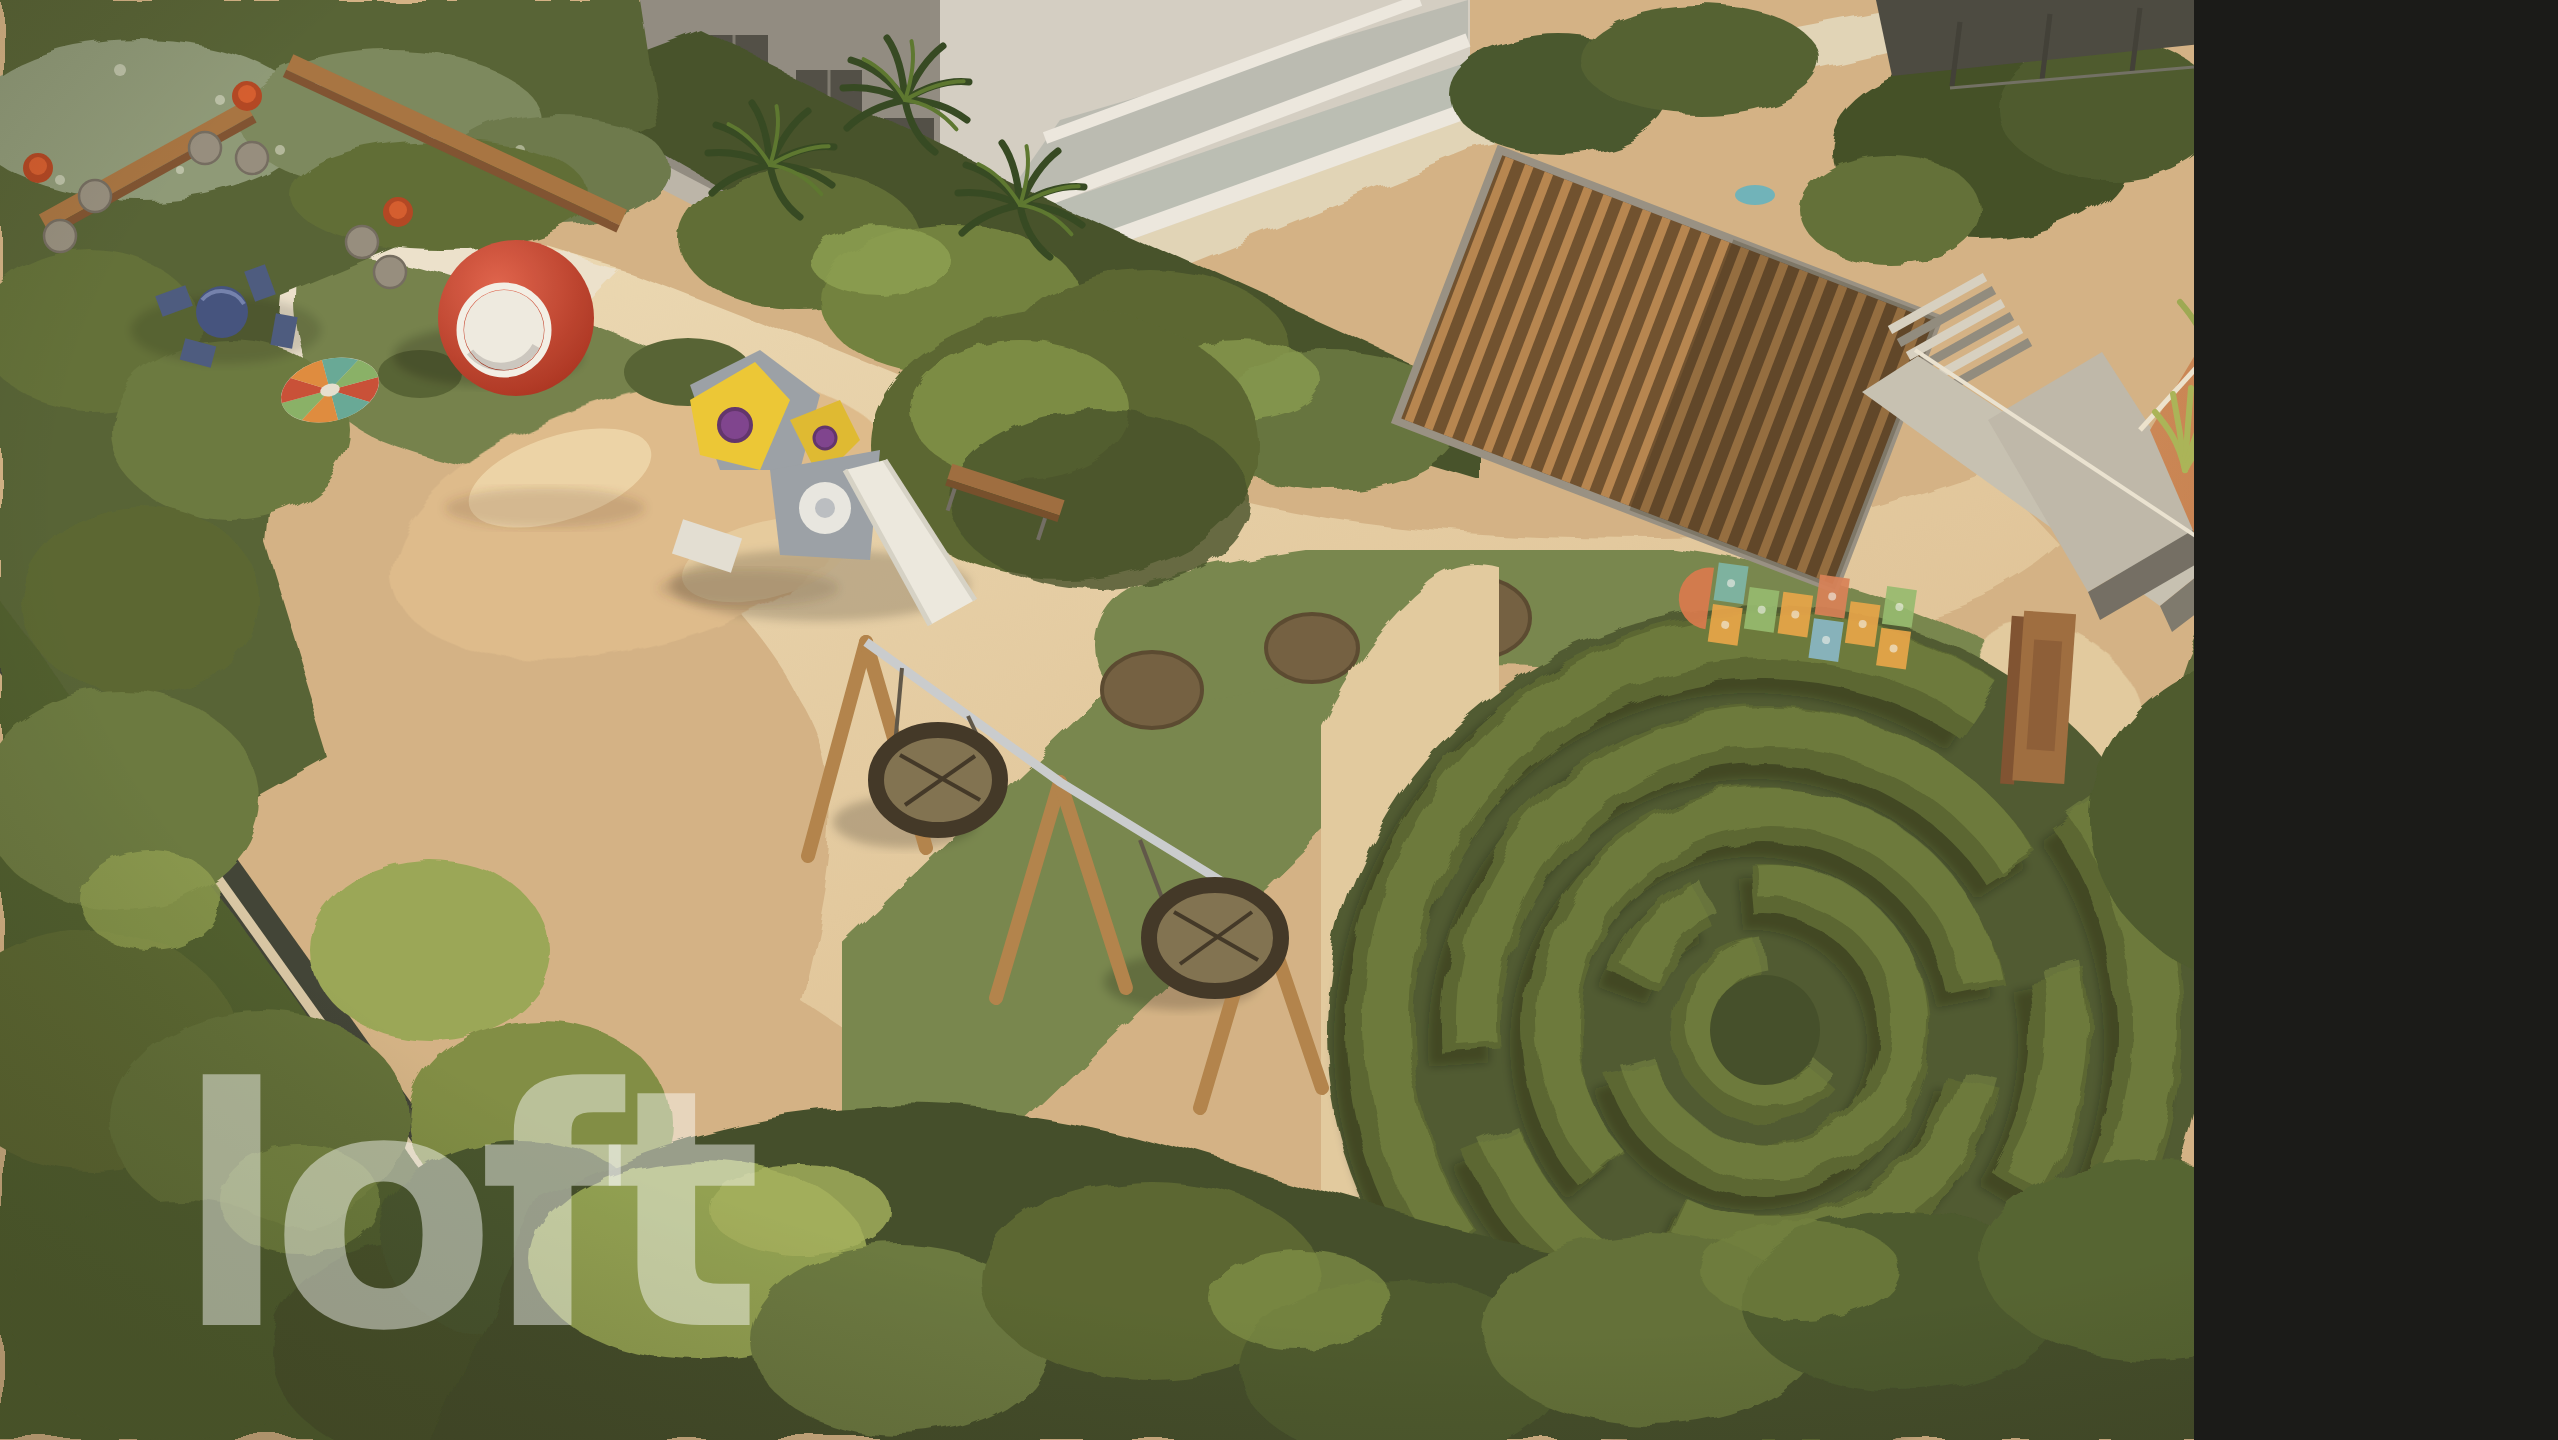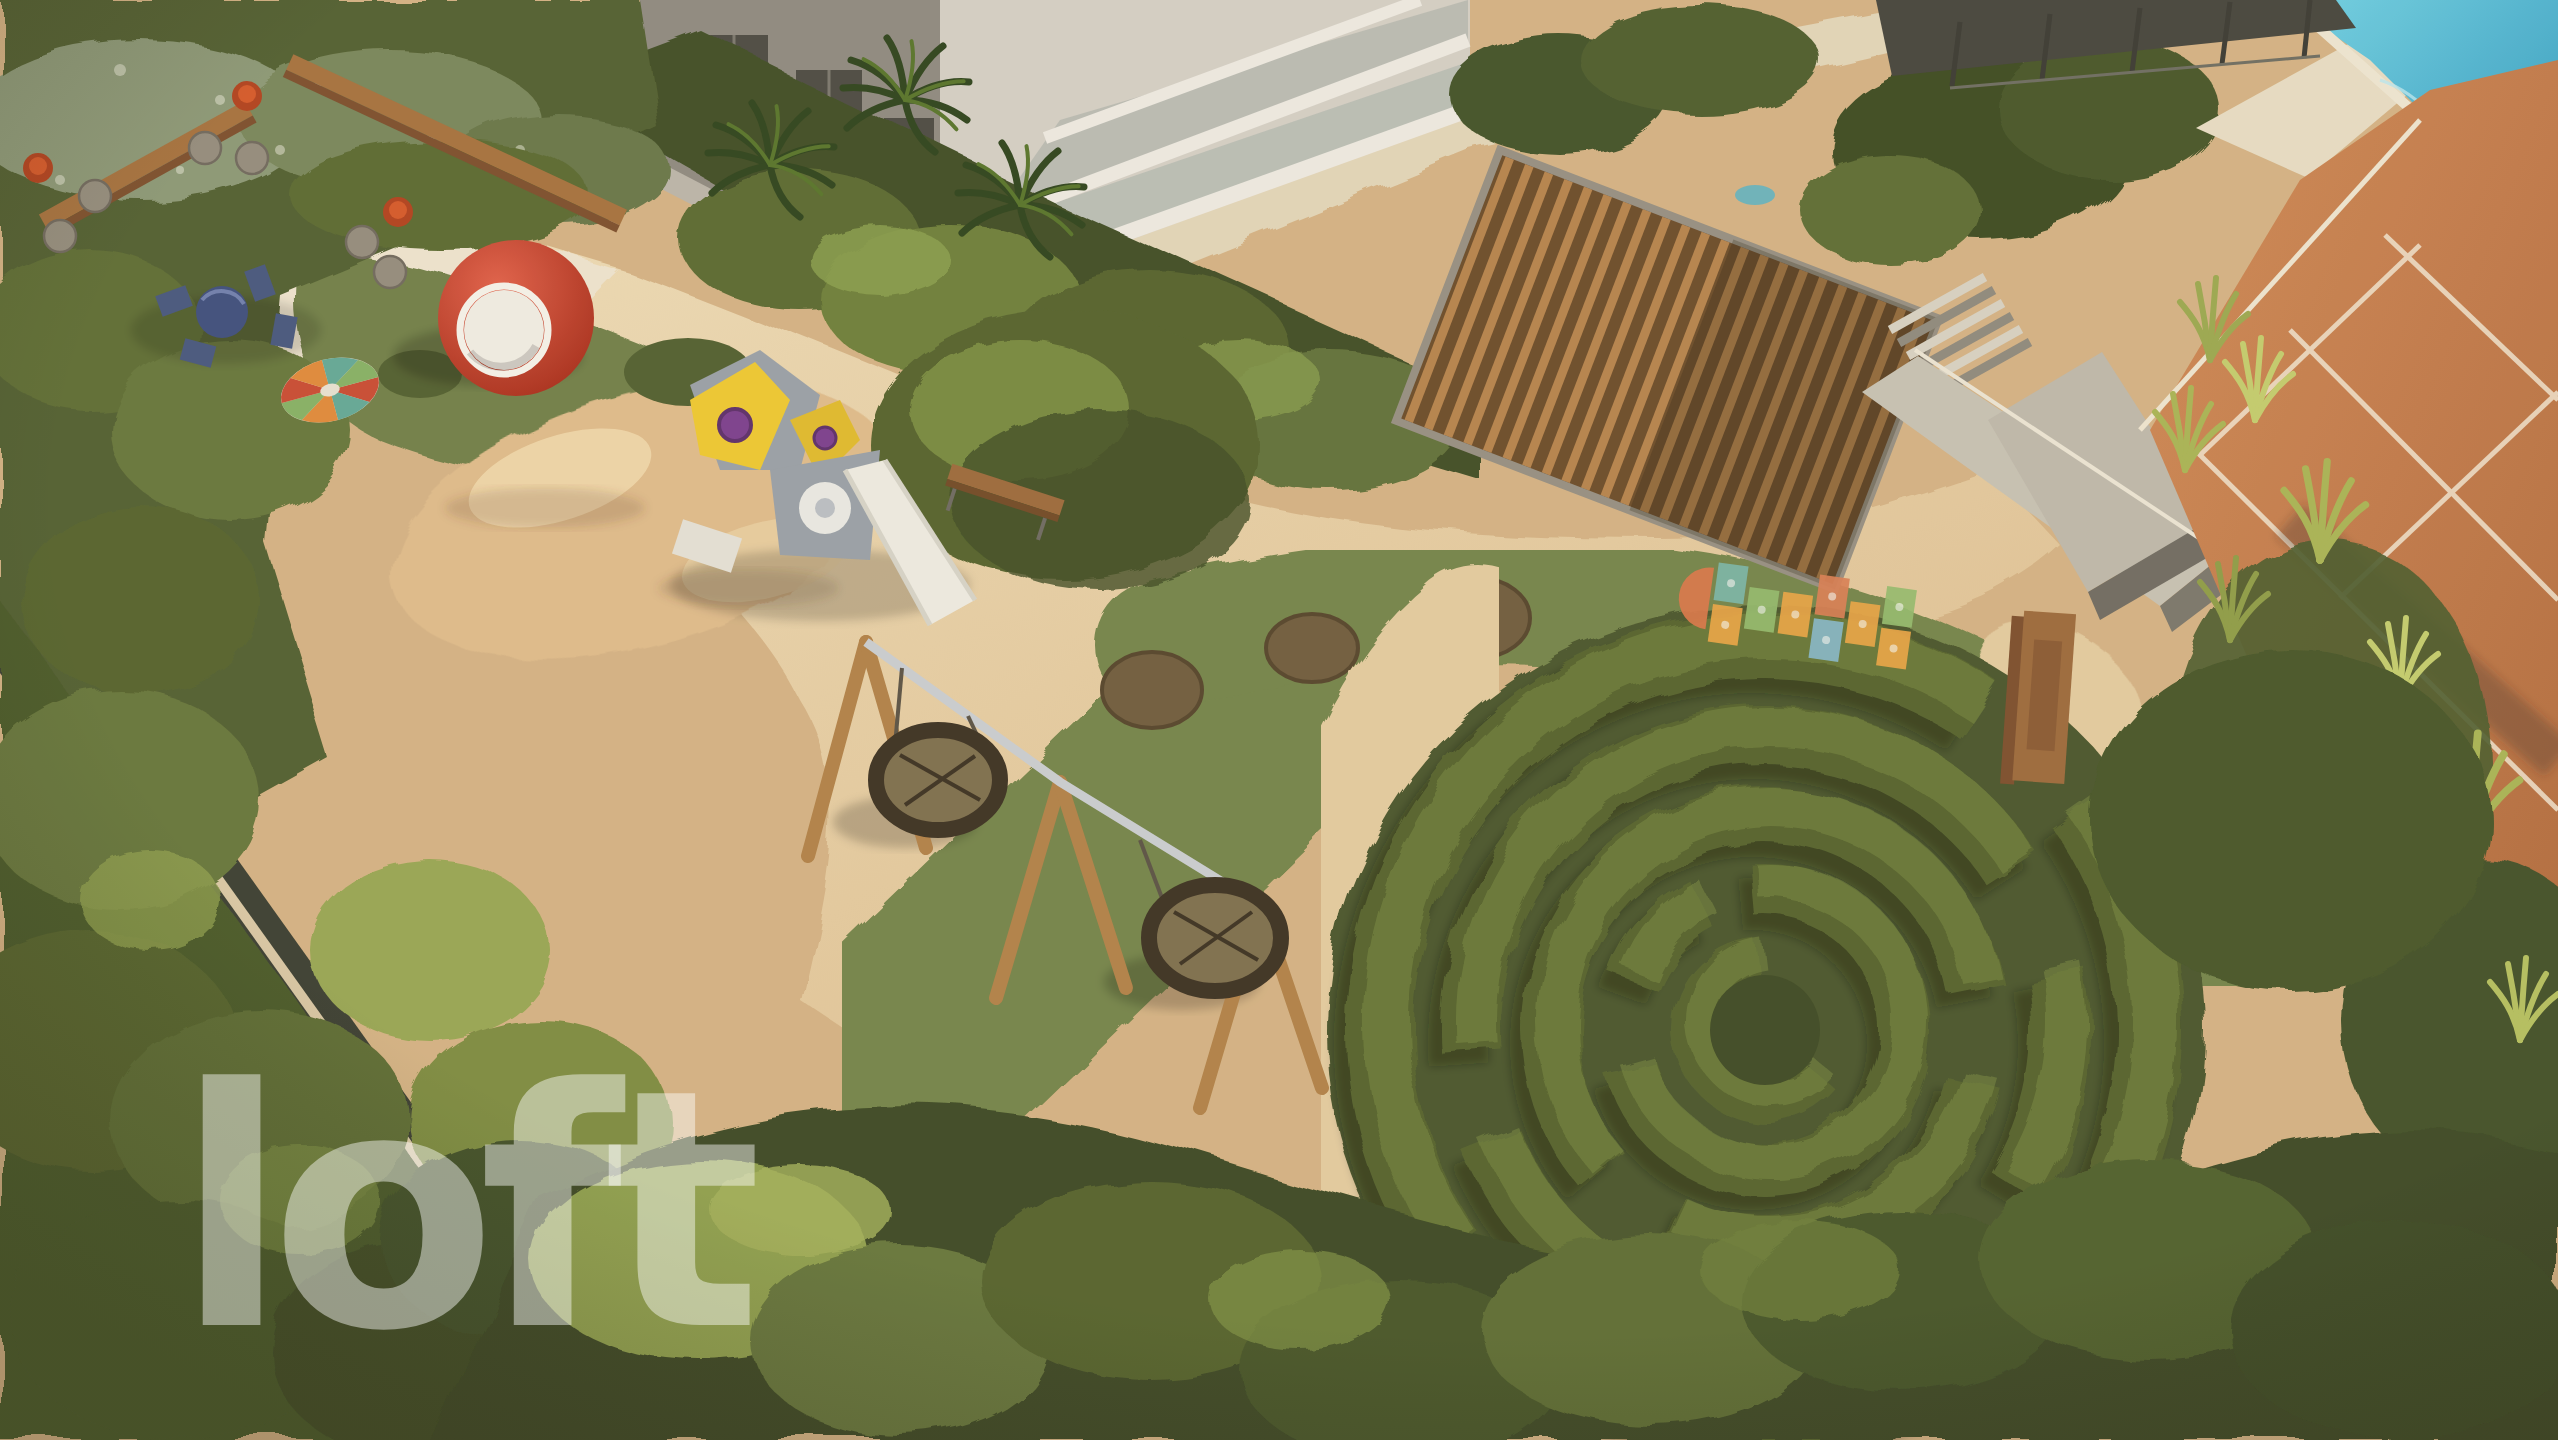--- a/index.html
+++ b/index.html
@@ -1,16 +1,16 @@
 <!DOCTYPE html>
 <html style="--sand-base: #d3b285; --sand-pocket: #debb8c; --path-light: #e9d8b0; --patio-pale: #ece3cf; --play-green: #6f7f4a; --band-green: #73844b; --grass-dark: #49562d; --hedge-dark: #3f4e27; --hedge-mid: #55632f; --hedge-light: #7e9145; --hedge-pale: #a3b15c; --wall-dark: #3a3f33; --wall-cap: #d8c8a6; --facade-dark: #8e8a81; --facade-light: #d3cfc6; --concrete: #bdb8ab; --pergola-wood: #6b4c2b; --pergola-slat: #b5834d; --pool-blue: #45b7d6; --clay-court: #c58050; --court-line: #efe3cf; --dome-red: #c23b2b; --slide-white: #eceae2; --structure-yellow: #ecc832; --structure-gray: #98a0a8; --porthole-purple: #7b3f8f; --bench-wood: #9b6a3d; --swing-wood: #b08149; --basket-dark: #3c3223; --chair-blue: #46577f; --stool-gray: #938c7e; --planter-red: #b0421f; --dot-brown: #6f5c3f; --hop-cap: #d9774a; --hop-teal: #7ab5a9; --hop-orange: #e9a546; --hop-green: #93bb6e; --hop-salmon: #d97f55; --hop-blue: #85b8c9; --watermark-color: #ffffff;"><head>
 <meta charset="utf-8">
 <style>
   html,body{margin:0;padding:0;background:#1b1b18;}
-  .stage{position:relative;width:2558px;height:1440px;overflow:hidden;background:var(--sand-base,#d3b285);}
+  .stage{position:relative;width:2194px;height:1440px;overflow:hidden;background:var(--sand-base,#d3b285);}
   .stage svg{position:absolute;inset:0;display:block;}
   text[data-name="watermark"]{
     font-family:"DejaVu Sans","Liberation Sans",sans-serif;
     font-weight:bold;
     letter-spacing:-18px;
   }
 </style>
 </head>
 <body>
 

